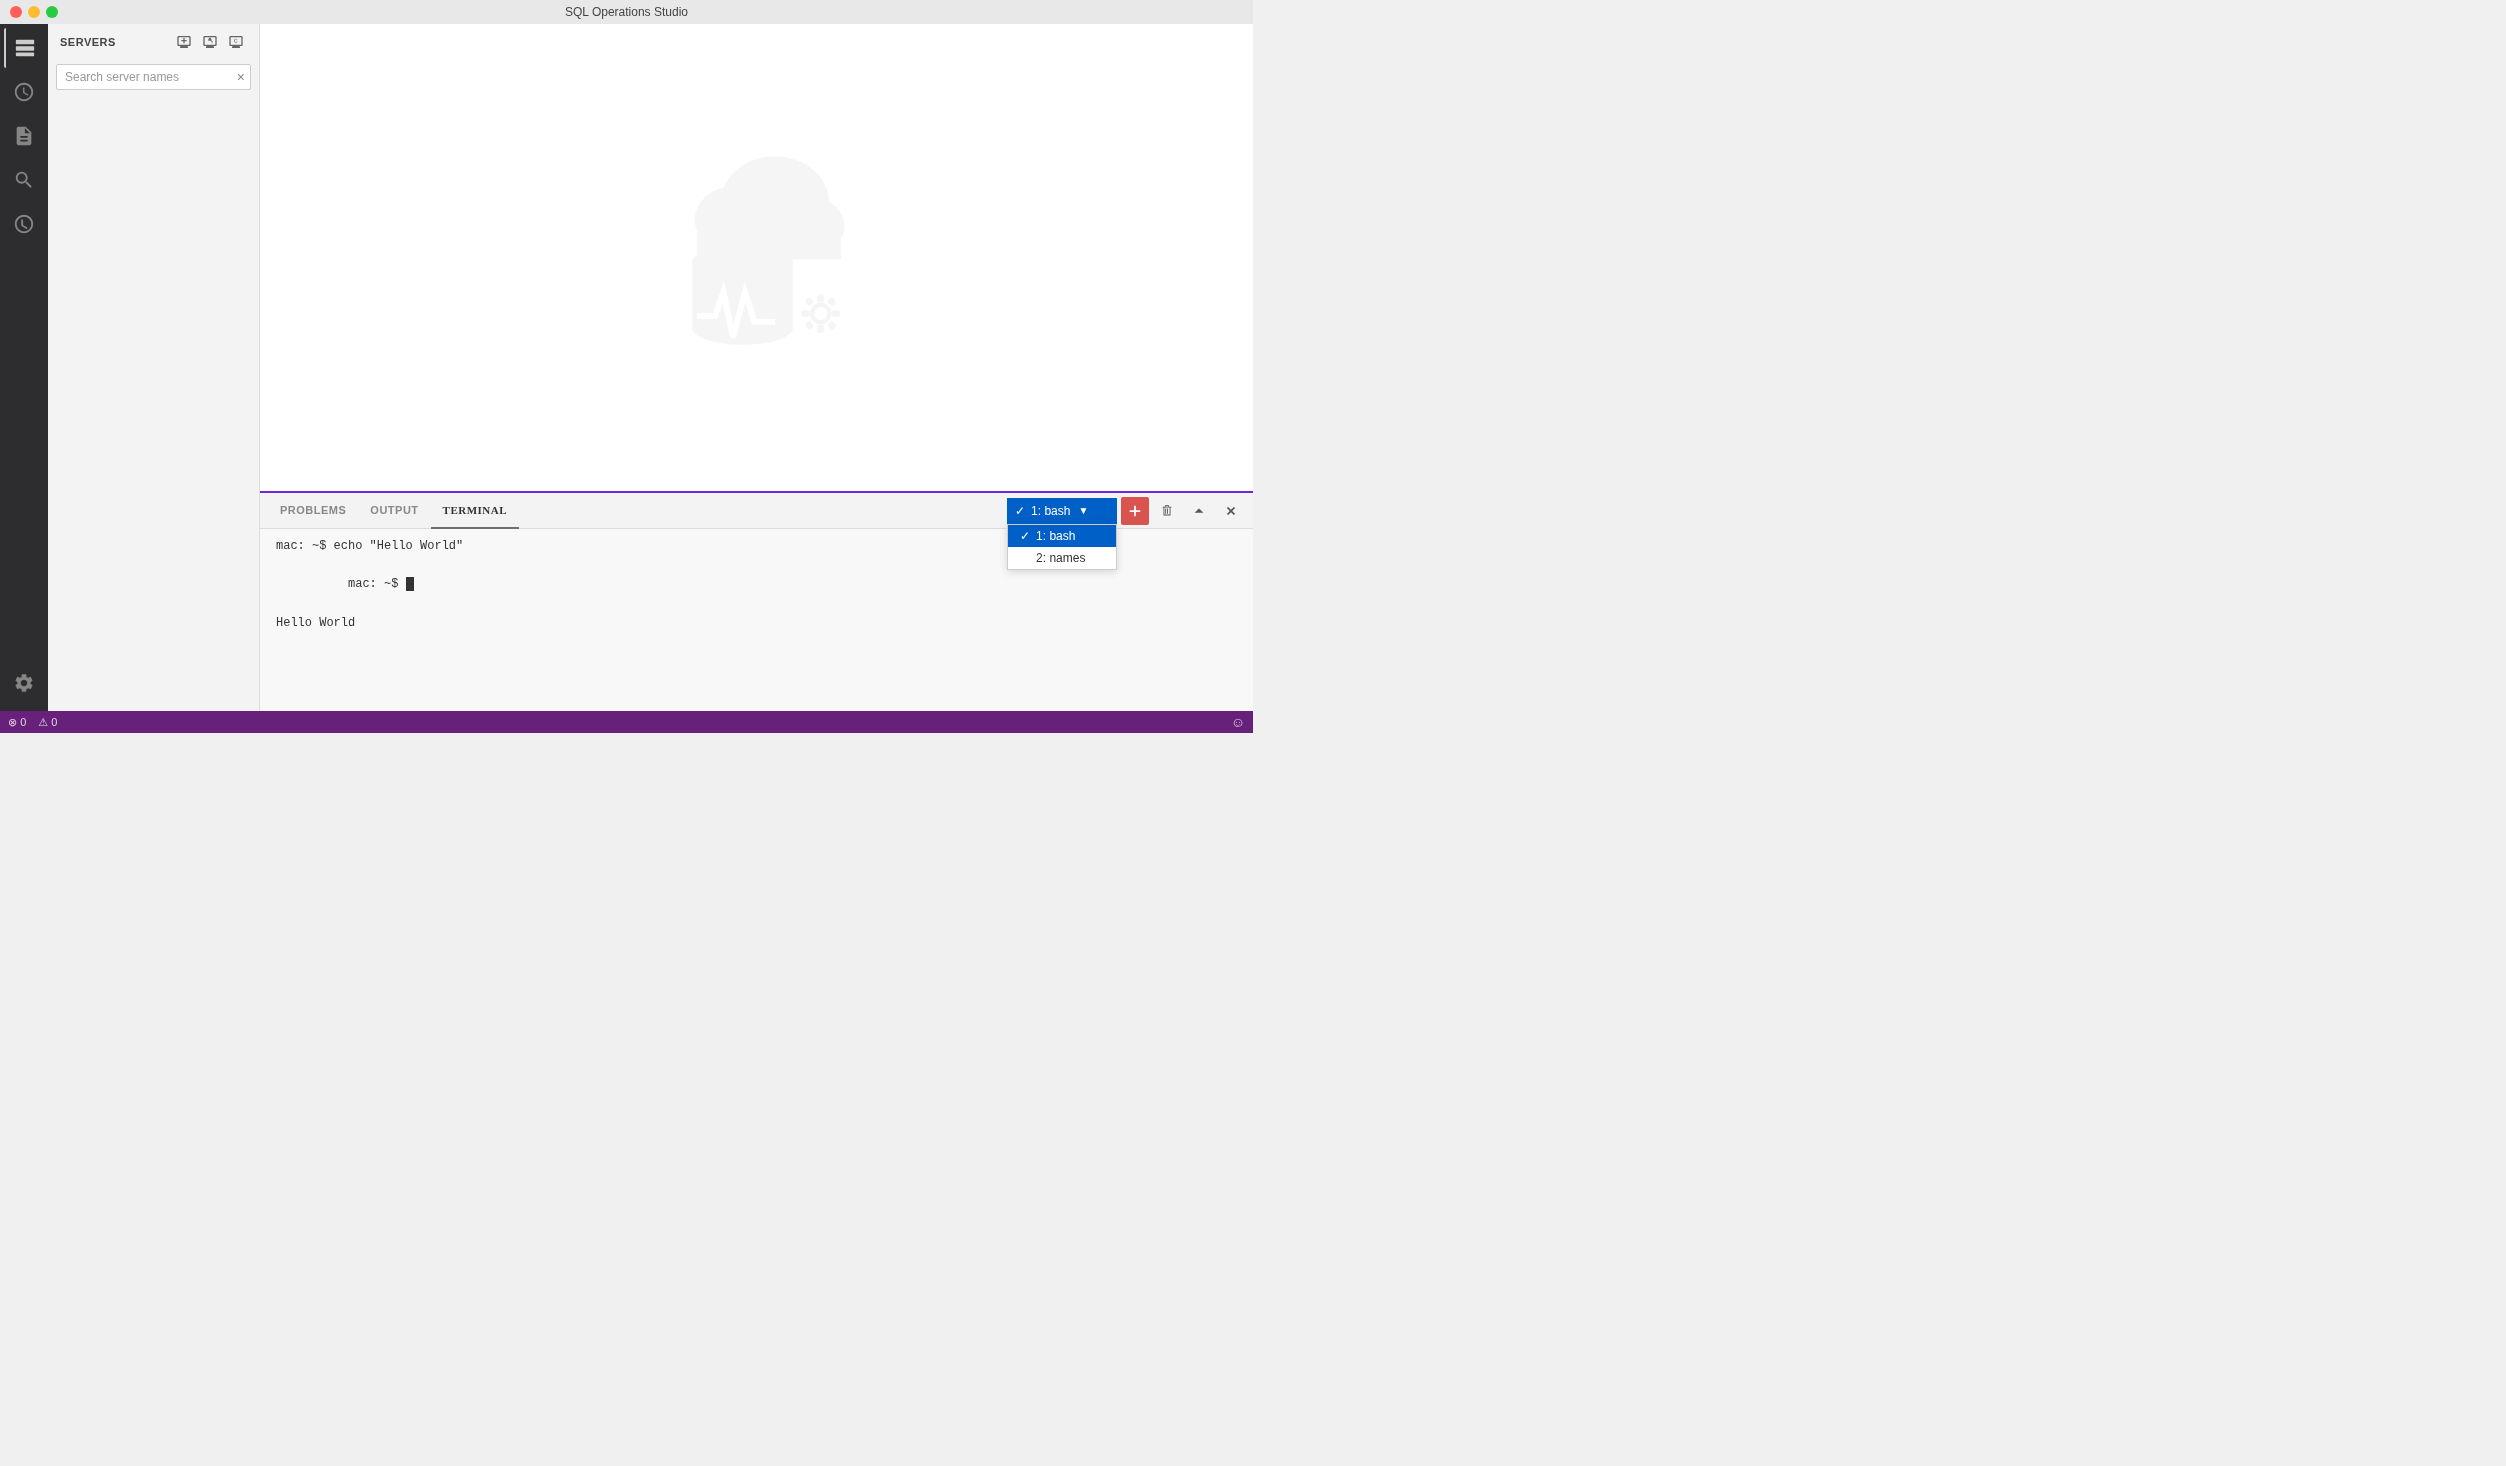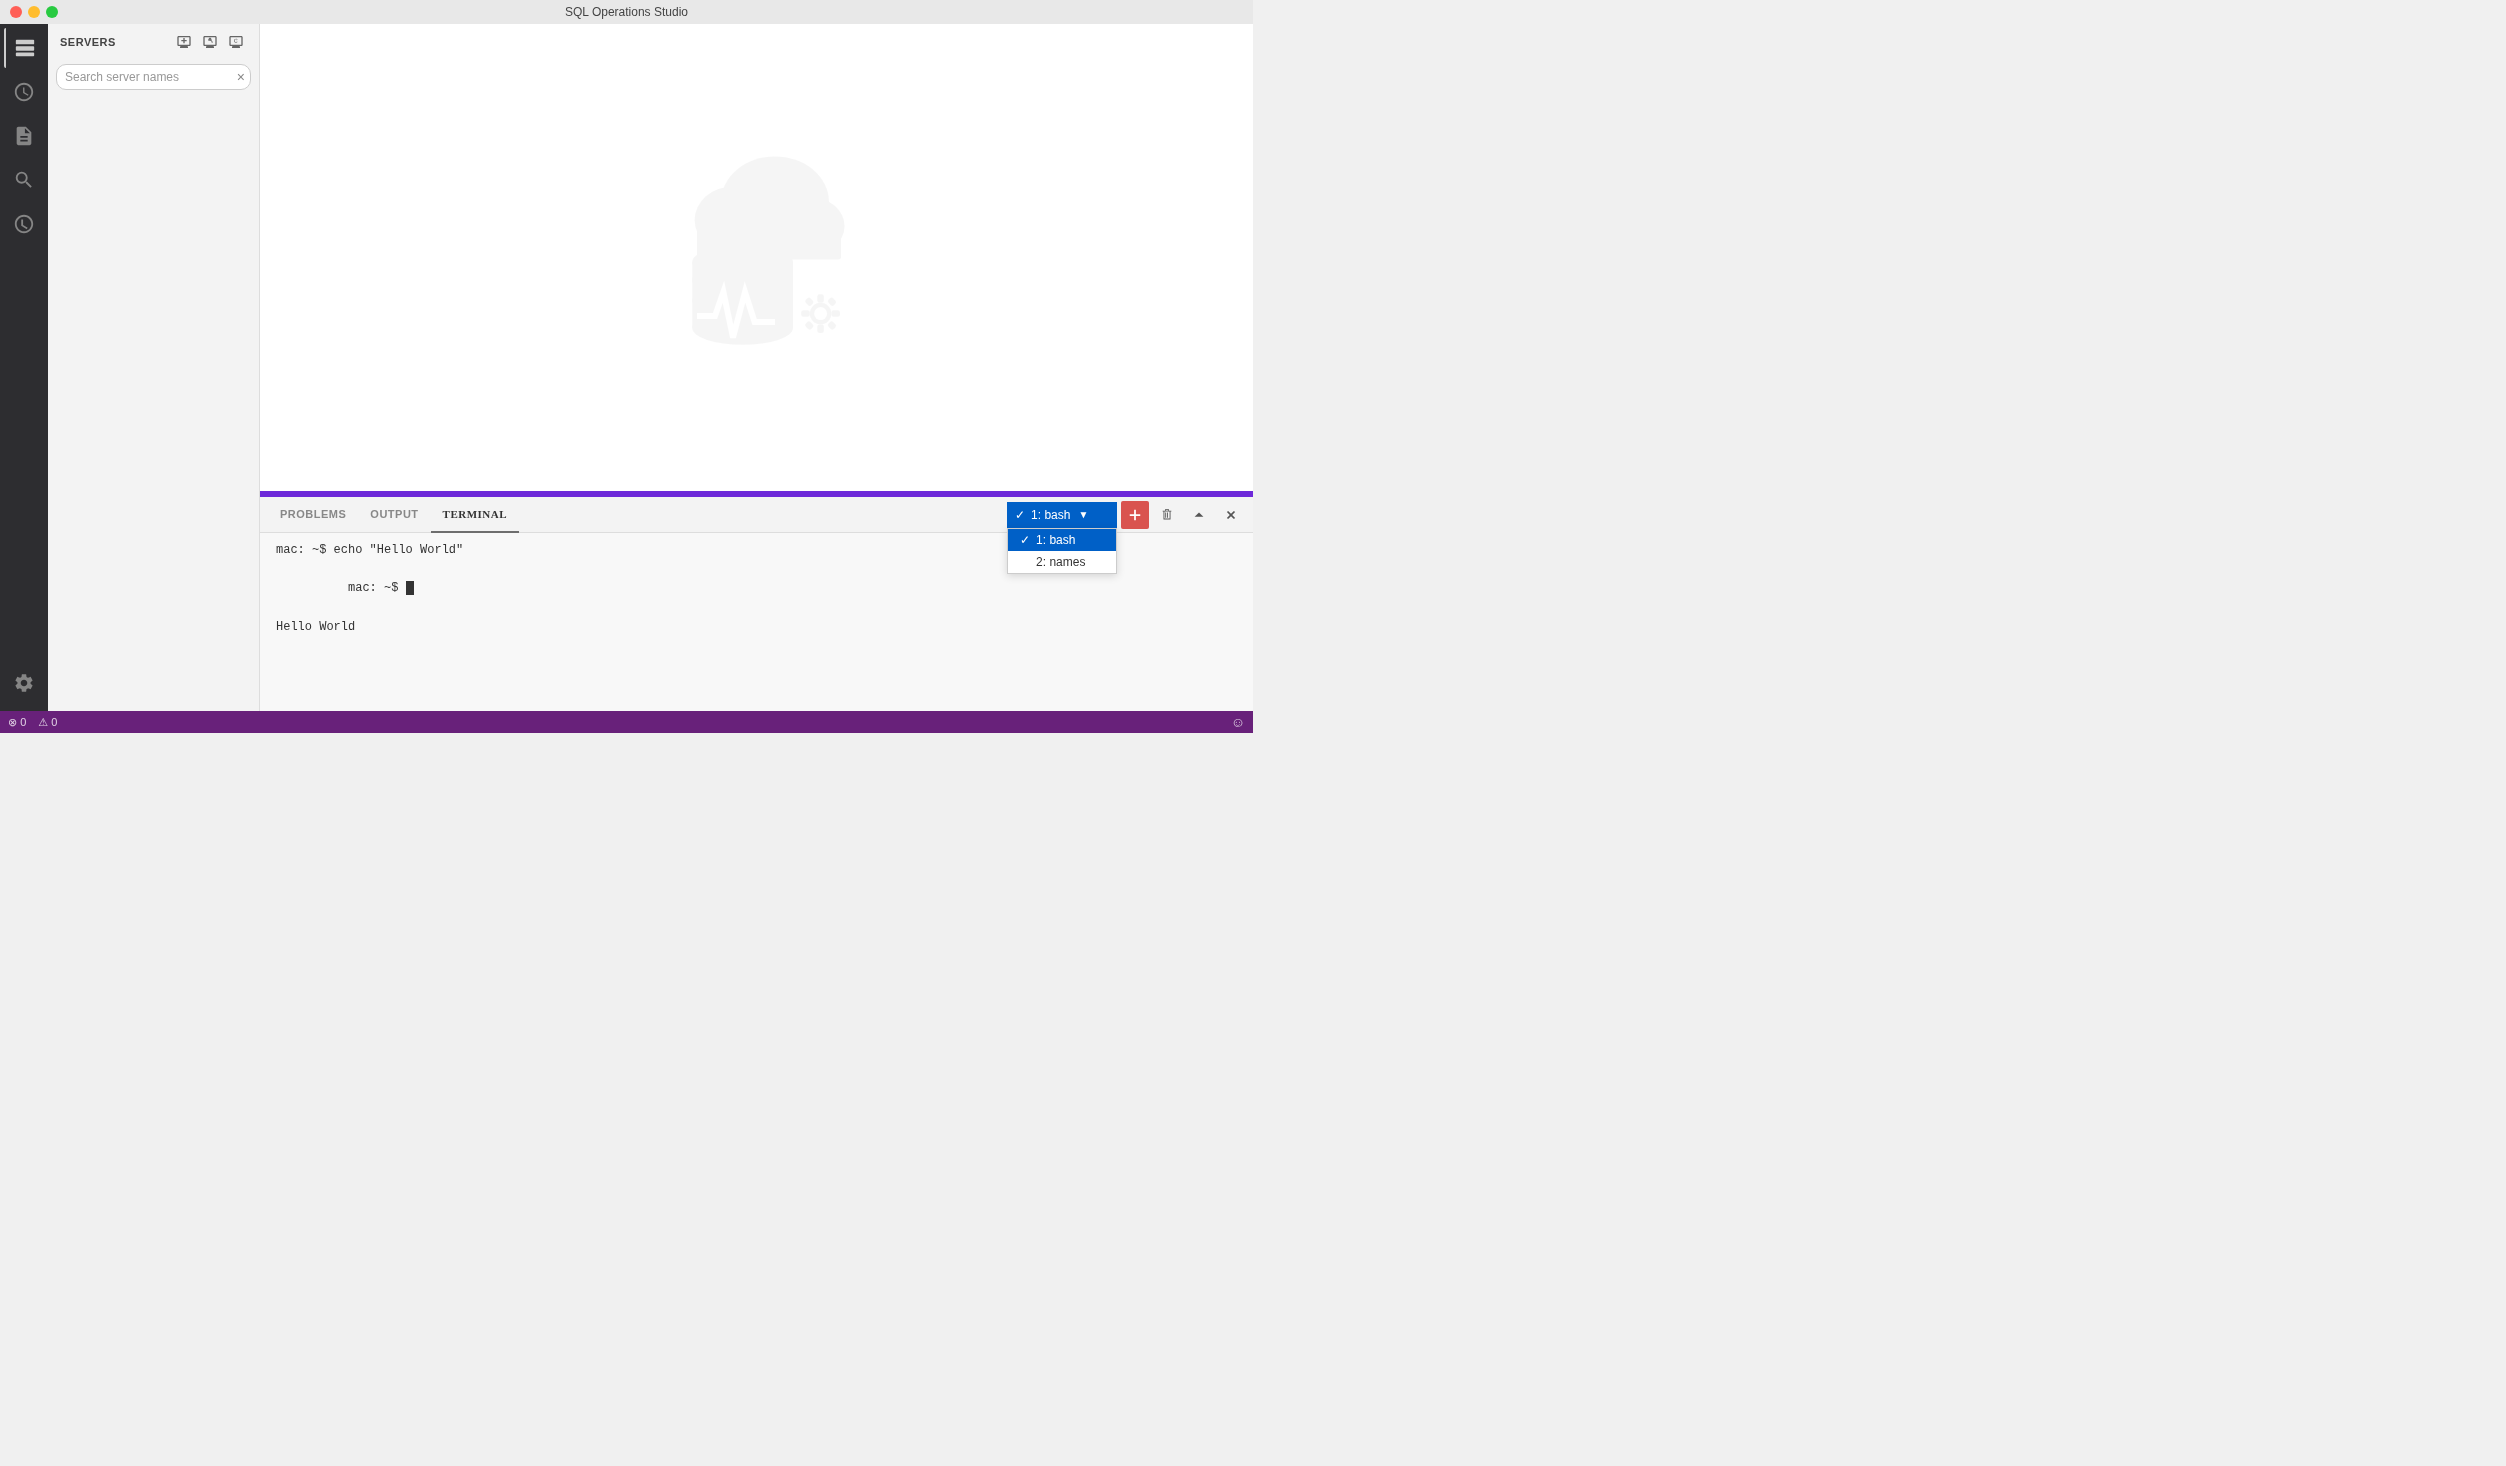--- a/index.html
+++ b/index.html
@@ -142,21 +142,21 @@
     .search-box {
       margin: 4px 8px 8px;
       position: relative;
       flex-shrink: 0;
     }
     .search-input {
       width: 100%;
       height: 26px;
       background: white;
       border: 1px solid #ccc;
-      border-radius: 10px;
+      border-radius: 2px;
       padding: 0 28px 0 8px;
       font-size: 12px;
       color: #333;
       outline: none;
     }
     .search-input::placeholder { color: #999; }
     .search-clear {
       position: absolute;
       right: 6px;
       top: 50%;
@@ -195,21 +195,21 @@
     }
     .welcome-icon svg {
       width: 240px;
       height: 240px;
     }
 
     
     .panel {
       height: 220px;
       background: #f8f8f8;
-      border-top: 6px solid #6d28d9;
+      border-top: 2px solid #6d28d9;
       display: flex;
       flex-direction: column;
       flex-shrink: 0;
     }
 
     .panel-tabs {
       display: flex;
       align-items: center;
       height: 36px;
       border-bottom: 1px solid #ddd;

